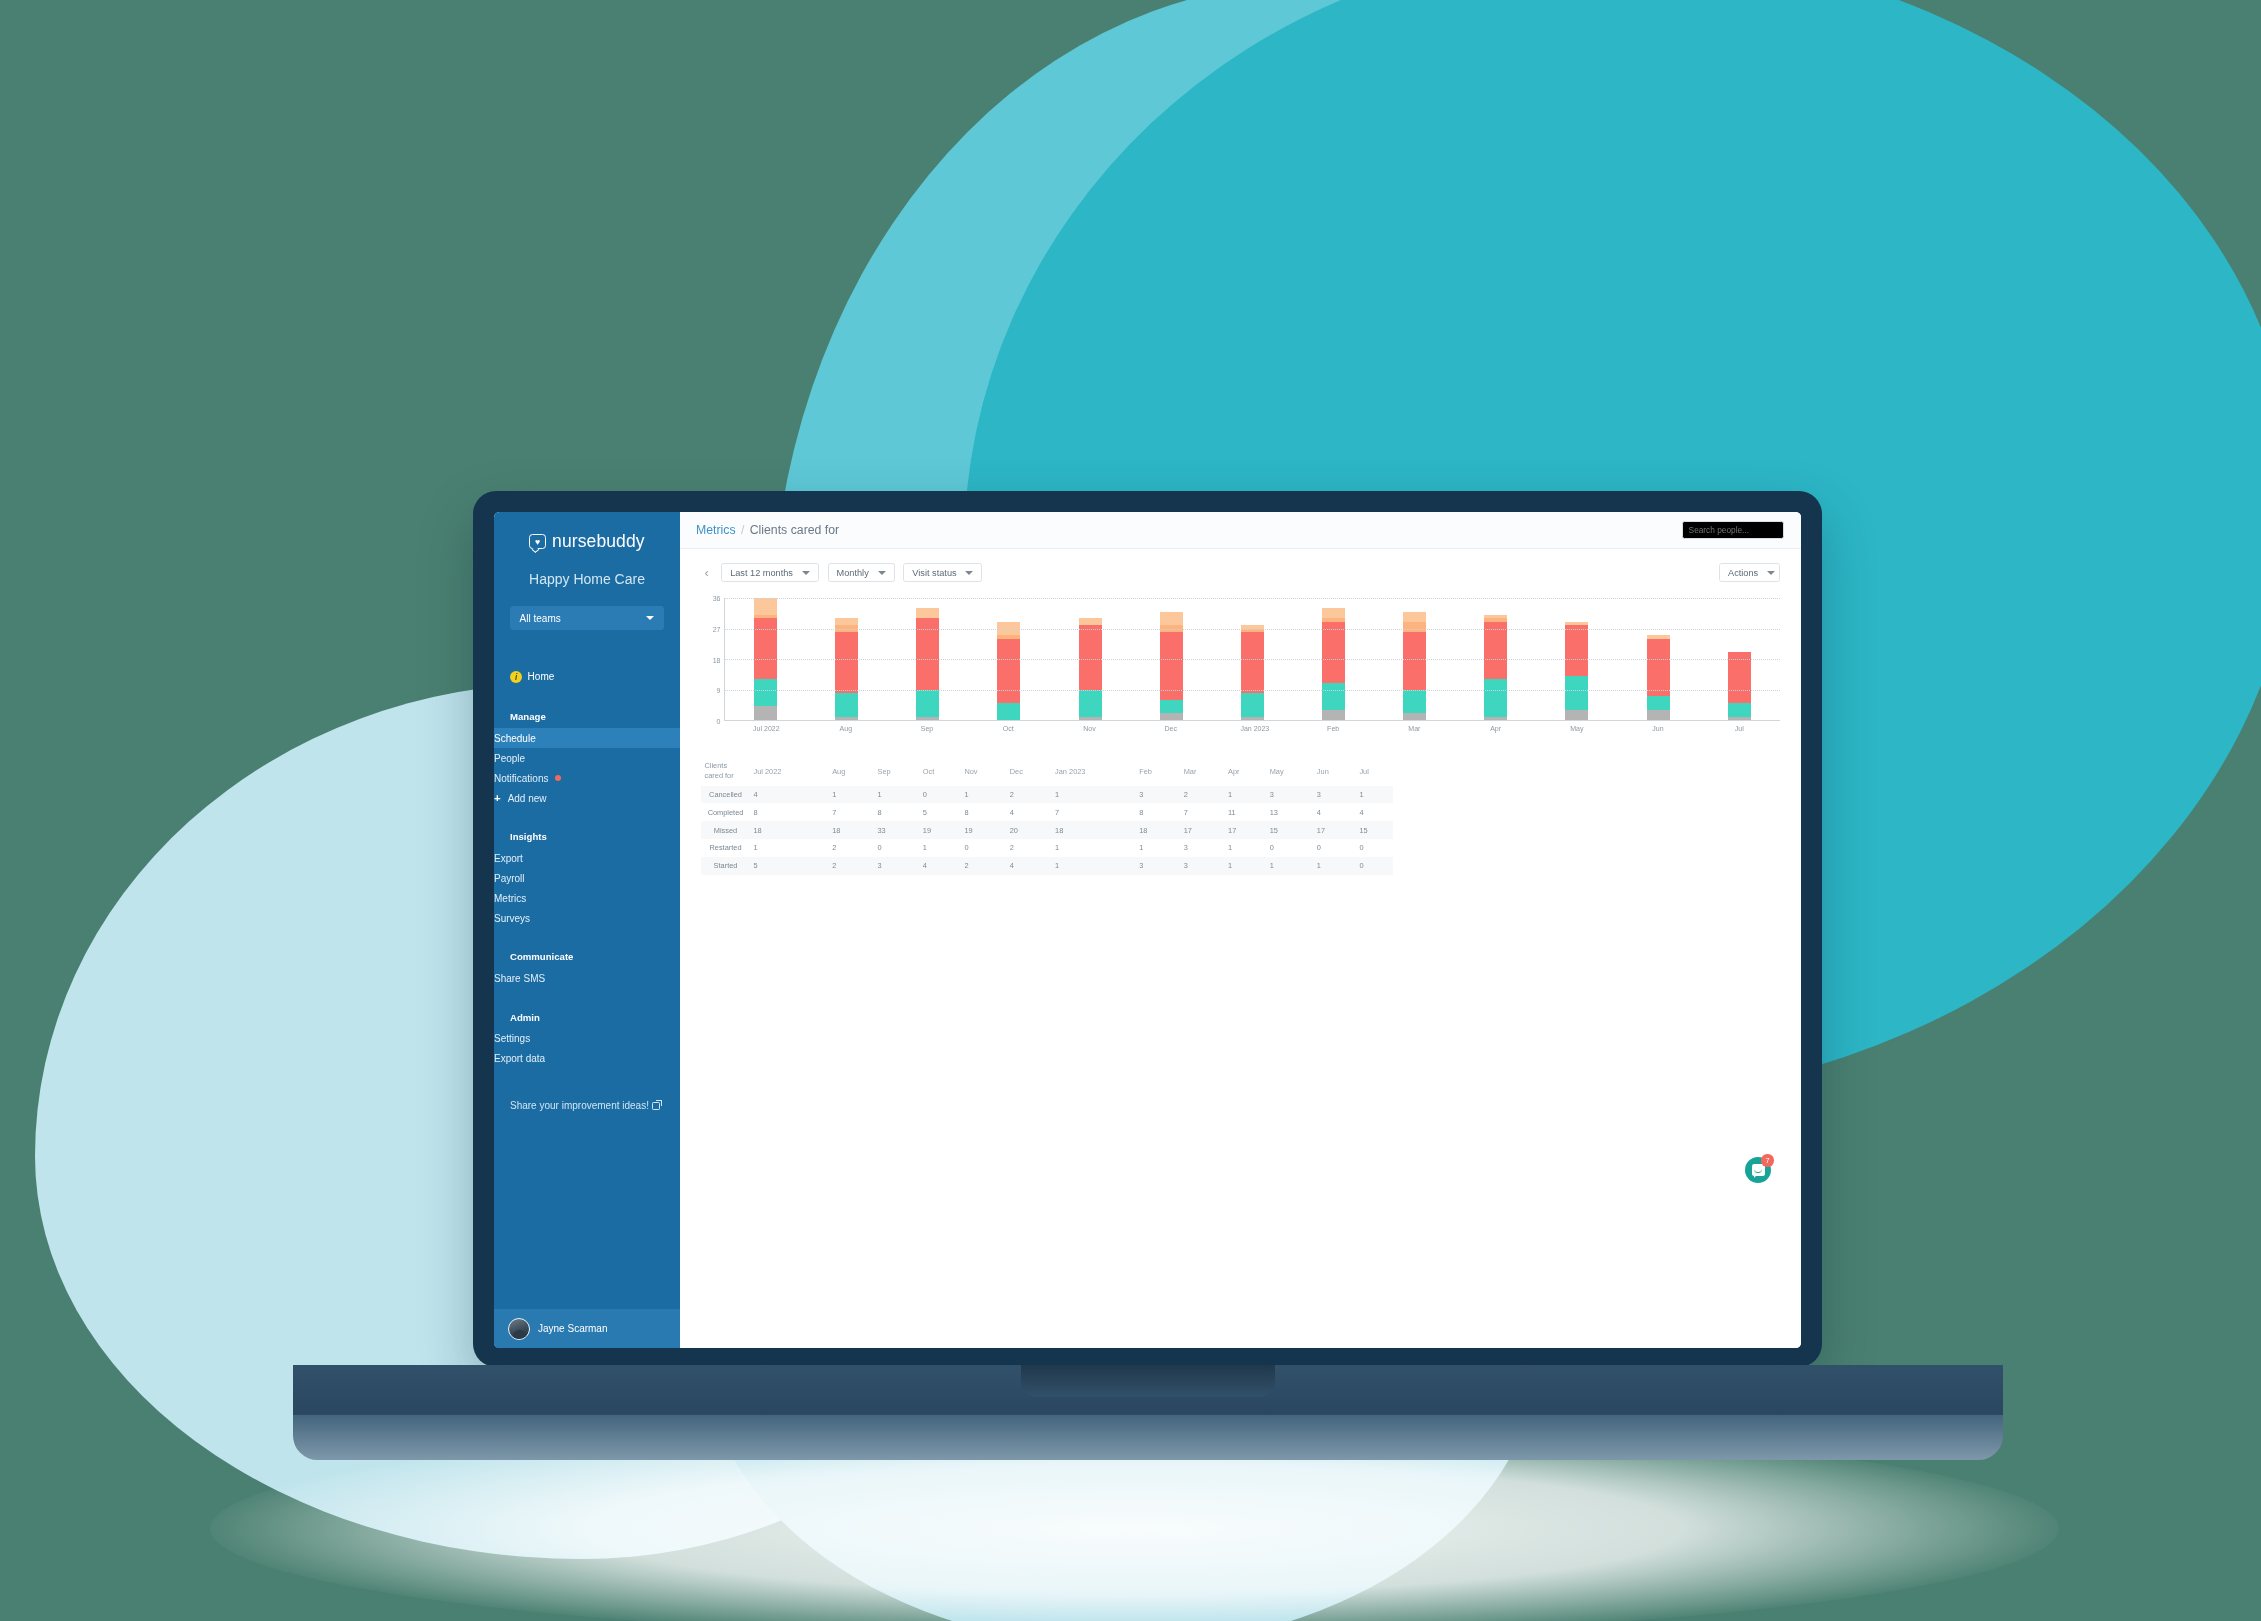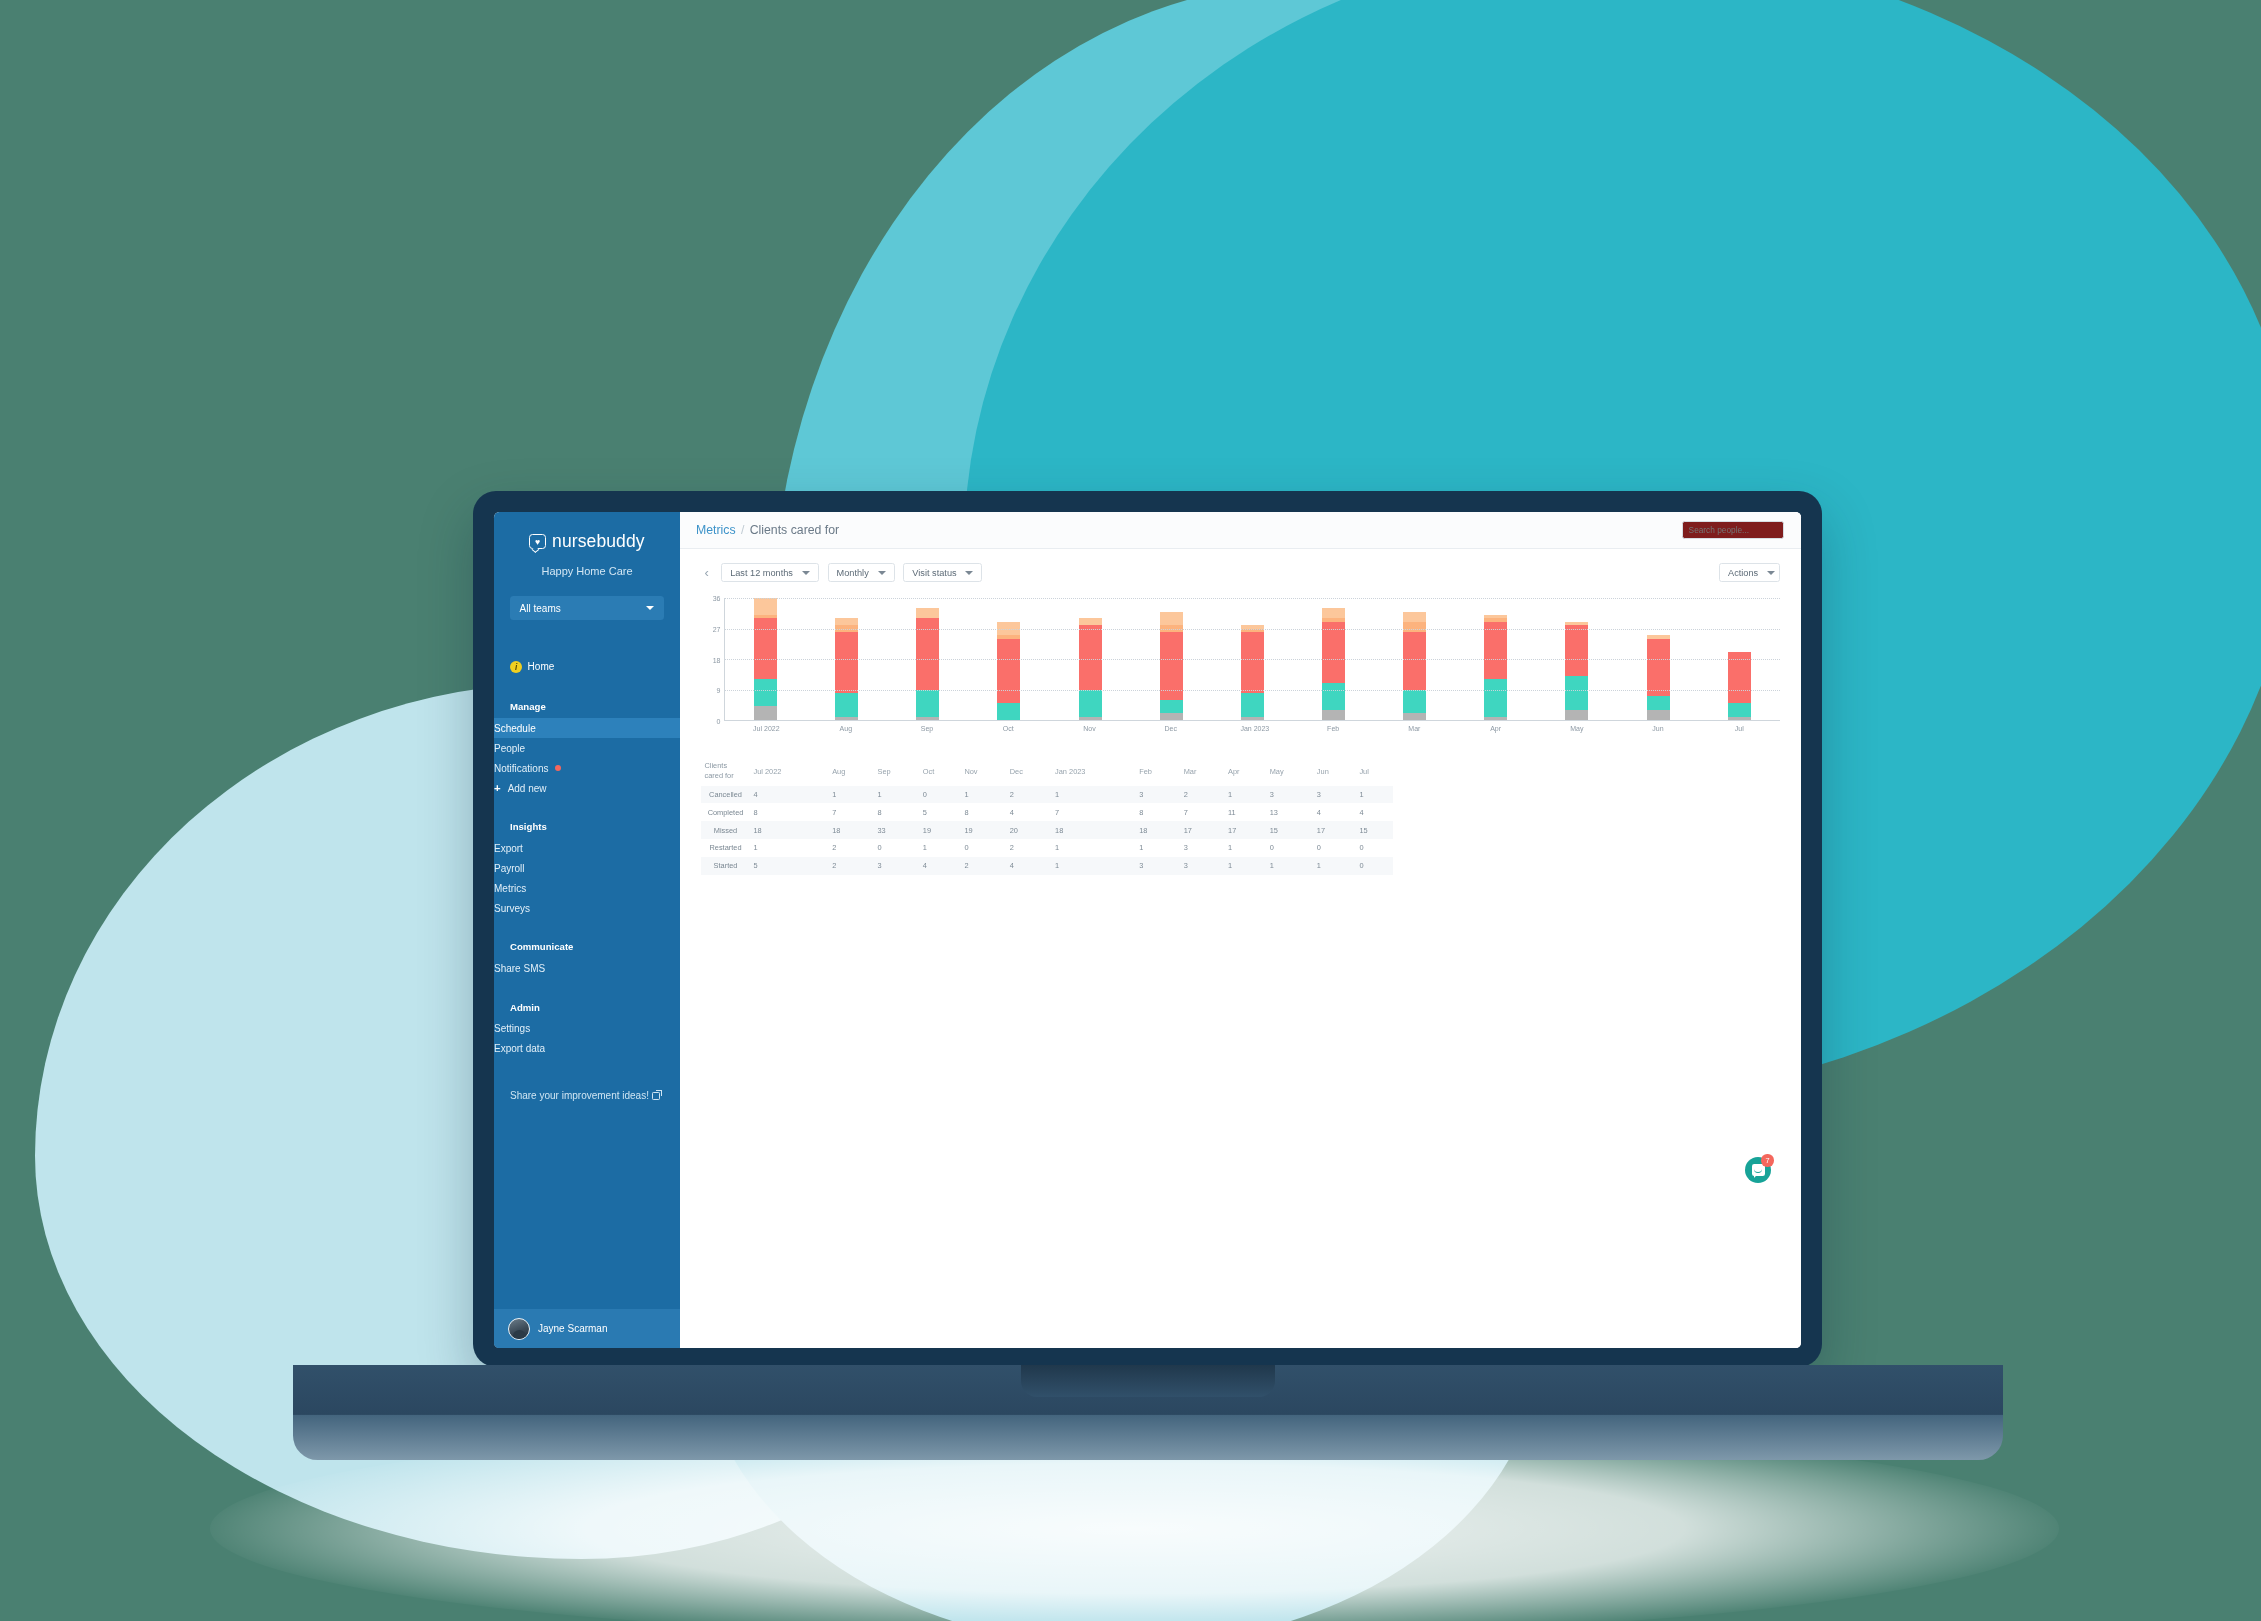--- a/index.html
+++ b/index.html
@@ -109,21 +109,21 @@
     background: #1c6ca4;
     border-left: 1.4px solid #fff; border-bottom: 1.4px solid #fff;
     transform: rotate(-45deg) skew(6deg,6deg);
   }
   .brand-heart {
     position: absolute; left: 50%; top: 50%;
     transform: translate(-50%,-50%);
     font-size: 8.8px; color: #fff; line-height: 1;
   }
   .brand-name { font-size: 17.5px; letter-spacing: 0.1px; color: #fff; font-weight: 400; }
-  .brand-sub { font-size: 11px; color: #d3e7f4; margin-top: 13px; }
+  .brand-sub { font-size: 14px; color: #d3e7f4; margin-top: 19px; }
 
   .team-select {
     margin: 14px 16px 0 16px;
     background: #2b7cb4;
     border-radius: 3.5px;
     height: 24px;
     display: flex; align-items: center; justify-content: space-between;
     padding: 0 9.6px;
     font-size: 10px; color: #fff;
     cursor: pointer;
@@ -218,21 +218,21 @@
     padding: 0 17.5px 0 16px;
   }
   .breadcrumb { font-size: 12.3px; display: flex; align-items: center; gap: 5.3px; }
   .crumb-link { color: #3d93c9; cursor: pointer; }
   .crumb-sep { color: #c2ccd4; }
   .crumb-current { color: #6b7a88; }
 
   .search-box {
     width: 102px; height: 18.4px;
     border: 0.9px solid #d7dee4; border-radius: 2.6px;
-    background: #7f1d1d;
+    background: #000000;
     font-size: 8.3px; color: #9aa7b2;
     padding: 0 6.1px;
     font-family: "Liberation Sans", sans-serif;
     outline: none;
   }
 
   .content { flex: 1; padding: 14px 21px 0 21px; overflow: hidden; }
 
   .toolbar { display: flex; align-items: center; justify-content: space-between; }
   .toolbar-left { display: flex; align-items: center; gap: 8.8px; }

